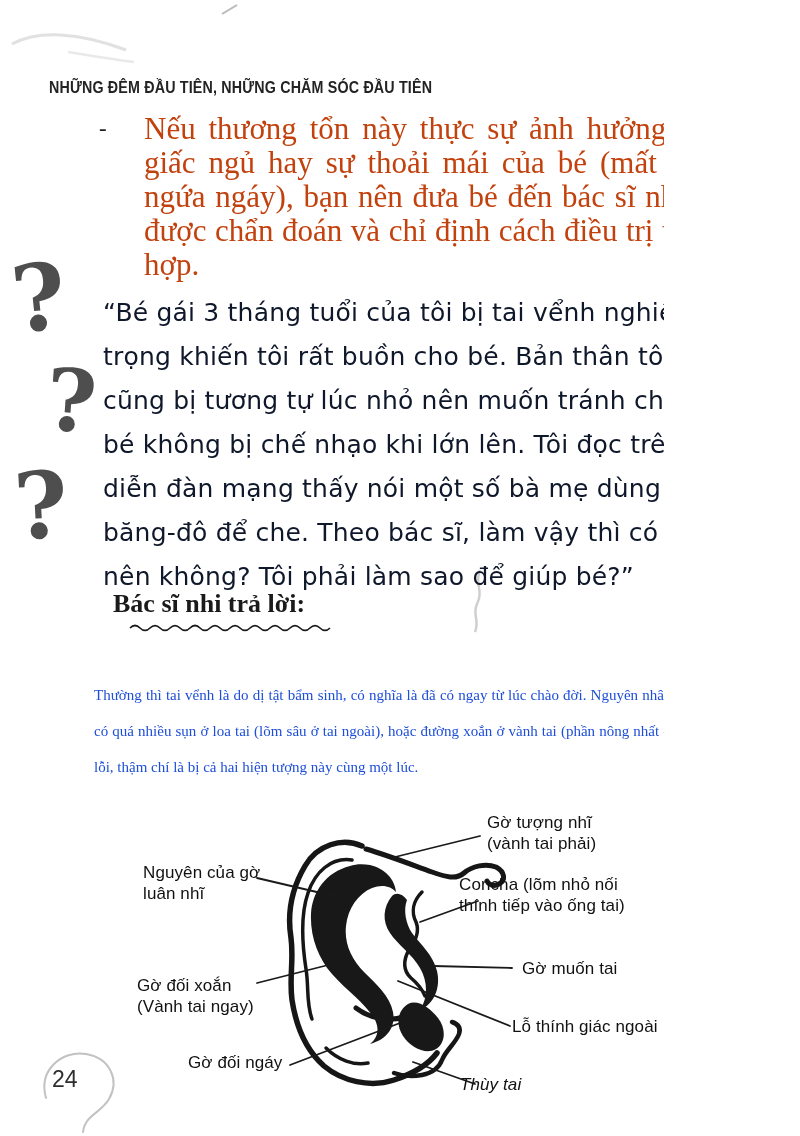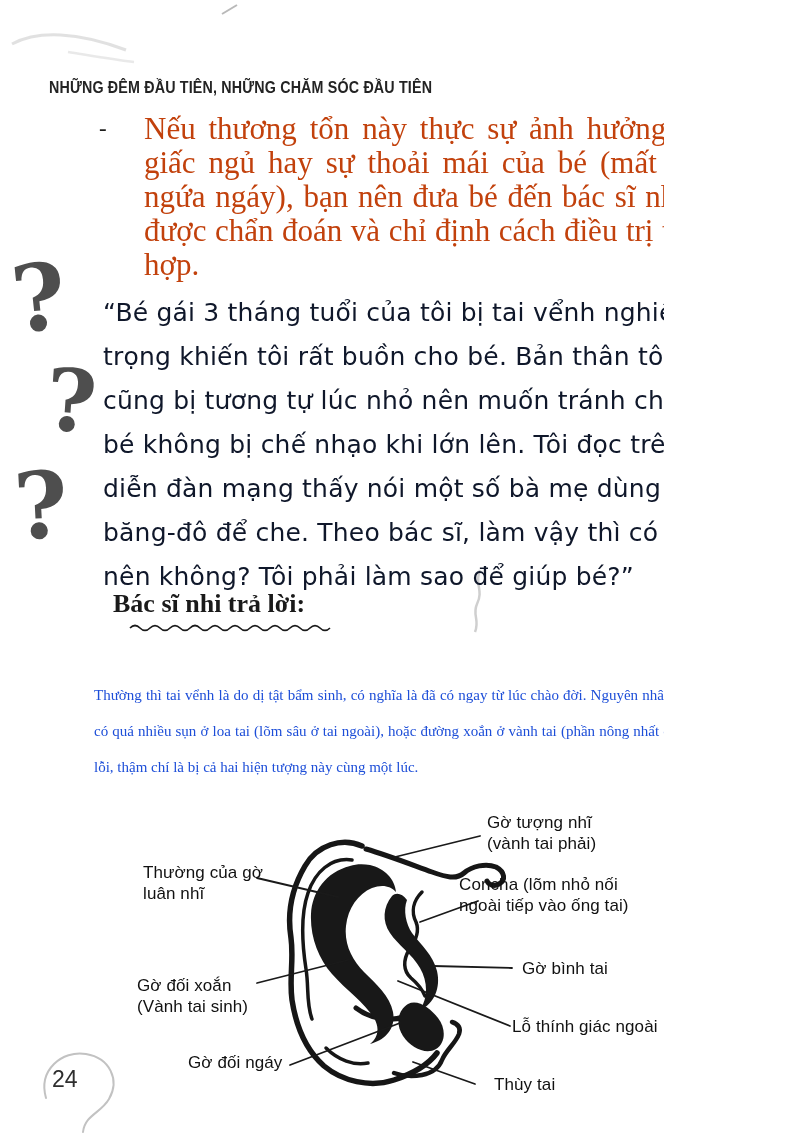--- a/index.html
+++ b/index.html
@@ -67,21 +67,21 @@
     font-size:17px;line-height:21px;color:#111;white-space:nowrap;
     letter-spacing:.1px;
   }
   .lab-helix{left:487px;top:2px;}
   .lab-crus{left:143px;top:52px;}
   .lab-concha{left:459px;top:64px;}
   .lab-tragus{left:522px;top:148px;}
   .lab-antihelix{left:137px;top:165px;}
   .lab-meatus{left:512px;top:206px;}
   .lab-antitragus{left:188px;top:242px;}
-  .lab-lobe{left:494px;top:264px;}
+  .lab-lobe{left:460px;top:264px;font-style:italic;}
   
   .page-number{
     position:absolute;left:52px;top:1066px;
     font-family:"Liberation Sans",sans-serif;font-size:23px;color:#2e2e2e;text-align:center;
   }
   .outline-qmark{position:absolute;left:32px;top:1046px;}
   .artifact{position:absolute;pointer-events:none;}
 </style>
 </head>
 <body>
@@ -147,33 +147,33 @@
         <path d="M230,255 L340,213"></path>
         <path d="M353,252 L415,274"></path>
       </g>
     </svg>
 
     <div class="dg-label lab-helix">
       <div>Gờ tượng nhĩ</div>
       <div>(vành tai phải)</div>
     </div>
     <div class="dg-label lab-crus">
-      <div>Thường của gờ</div>
+      <div>Nguyên của gờ</div>
       <div>luân nhĩ</div>
     </div>
     <div class="dg-label lab-concha">
       <div>Concha (lõm nhỏ nối</div>
-      <div>ngoài tiếp vào ống tai)</div>
+      <div>thính tiếp vào ống tai)</div>
     </div>
     <div class="dg-label lab-tragus">
-      <div>Gờ bình tai</div>
+      <div>Gờ muốn tai</div>
     </div>
     <div class="dg-label lab-antihelix">
       <div>Gờ đối xoắn</div>
-      <div>(Vành tai sinh)</div>
+      <div>(Vành tai ngay)</div>
     </div>
     <div class="dg-label lab-meatus">
       <div>Lỗ thính giác ngoài</div>
     </div>
     <div class="dg-label lab-antitragus">
       <div>Gờ đối ngáy</div>
     </div>
     <div class="dg-label lab-lobe">
       <div>Thùy tai</div>
     </div>

